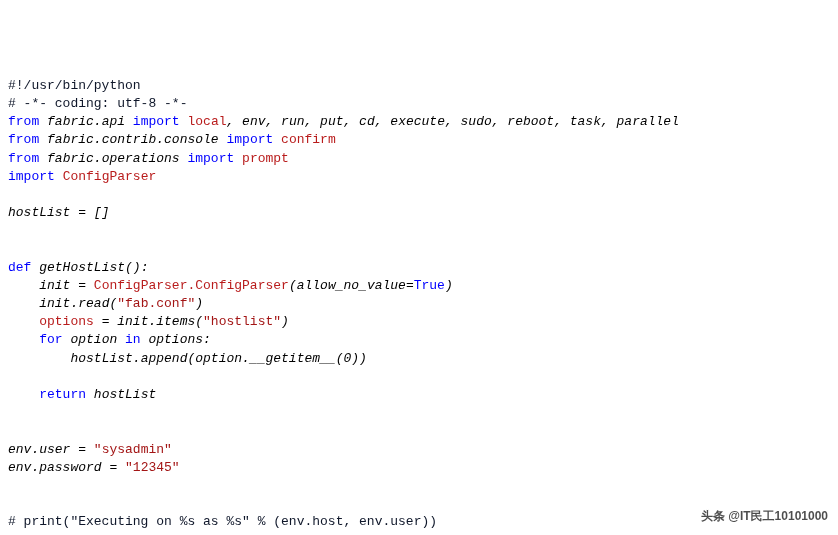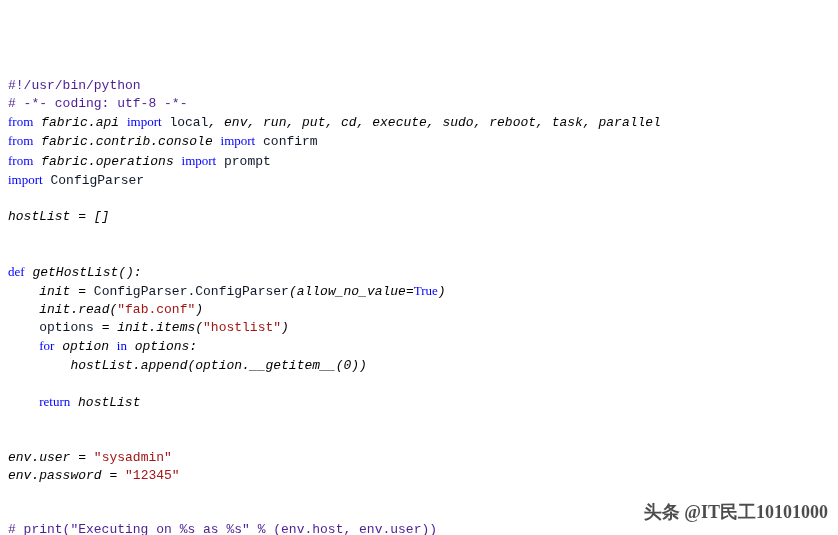--- a/index.html
+++ b/index.html
@@ -9,31 +9,31 @@
       line-height: 1.4;
       background: #ffffff;
       padding: 4px 8px;
       white-space: pre;
       position: relative;
       width: 838px;
       height: 535px;
       overflow: hidden;
     }
     .line { display: block; }
-    .comment { color: #4c1d95; }
-    .keyword { color: #0000ff; font-family: Liberation Serif, serif; }
-    .module { color: #0f172a; }
+    .comment { color: #0f172a; }
+    .keyword { color: #0000ff; }
+    .module { color: #b91c1c; }
     .string { color: #a31515; }
     .ident { color: #000000; font-style: italic; }
     .watermark {
       position: absolute;
       right: 10px;
       bottom: 10px;
-      font-family: Liberation Serif, serif;
-      font-size: 18px;
+      font-family: Liberation Sans, sans-serif;
+      font-size: 12px;
       font-weight: bold;
       color: rgba(0,0,0,0.7);
     }
   </style>
 </head>
 <body>
 
 
 
 <div id="code"><div class="line"><span class="comment">#!/usr/bin/python</span></div><div class="line"><span class="comment"># -*- coding: utf-8 -*-</span></div><div class="line"><span class="keyword">from</span> <span class="ident">fabric.api</span> <span class="keyword">import</span> <span class="module">local</span><span class="ident">, env, run, put, cd, execute, sudo, reboot, task, parallel</span></div><div class="line"><span class="keyword">from</span> <span class="ident">fabric.contrib.console</span> <span class="keyword">import</span> <span class="module">confirm</span><span class="ident"></span></div><div class="line"><span class="keyword">from</span> <span class="ident">fabric.operations</span> <span class="keyword">import</span> <span class="module">prompt</span><span class="ident"></span></div><div class="line"><span class="keyword">import</span> <span class="module">ConfigParser</span></div><div class="line">&nbsp;</div><div class="line"><span class="ident">hostList = []</span></div><div class="line">&nbsp;</div><div class="line">&nbsp;</div><div class="line"><span class="keyword">def</span> <span class="ident">getHostList</span><span class="ident">():</span></div><div class="line">    <span class="ident">init = </span><span class="module">ConfigParser.ConfigParser</span><span class="ident">(allow_no_value=</span><span class="keyword">True</span><span class="ident">)</span></div><div class="line">    <span class="ident">init.read(</span><span class="string">"fab.conf"</span><span class="ident">)</span></div><div class="line">    <span class="module">options</span><span class="ident"> = init.items(</span><span class="string">"hostlist"</span><span class="ident">)</span></div><div class="line">    <span class="keyword">for</span><span class="ident"> option </span><span class="keyword">in</span><span class="ident"> options:</span></div><div class="line">        <span class="ident">hostList.append(option.__getitem__(0))</span></div><div class="line">&nbsp;</div><div class="line">    <span class="keyword">return</span><span class="ident"> hostList</span></div><div class="line">&nbsp;</div><div class="line">&nbsp;</div><div class="line"><span class="ident">env.user = </span><span class="string">"sysadmin"</span></div><div class="line"><span class="ident">env.password = </span><span class="string">"12345"</span></div><div class="line">&nbsp;</div><div class="line">&nbsp;</div><div class="line"><span class="comment"># print("Executing on %s as %s" % (env.host, env.user))</span></div><div class="line">&nbsp;</div></div>

